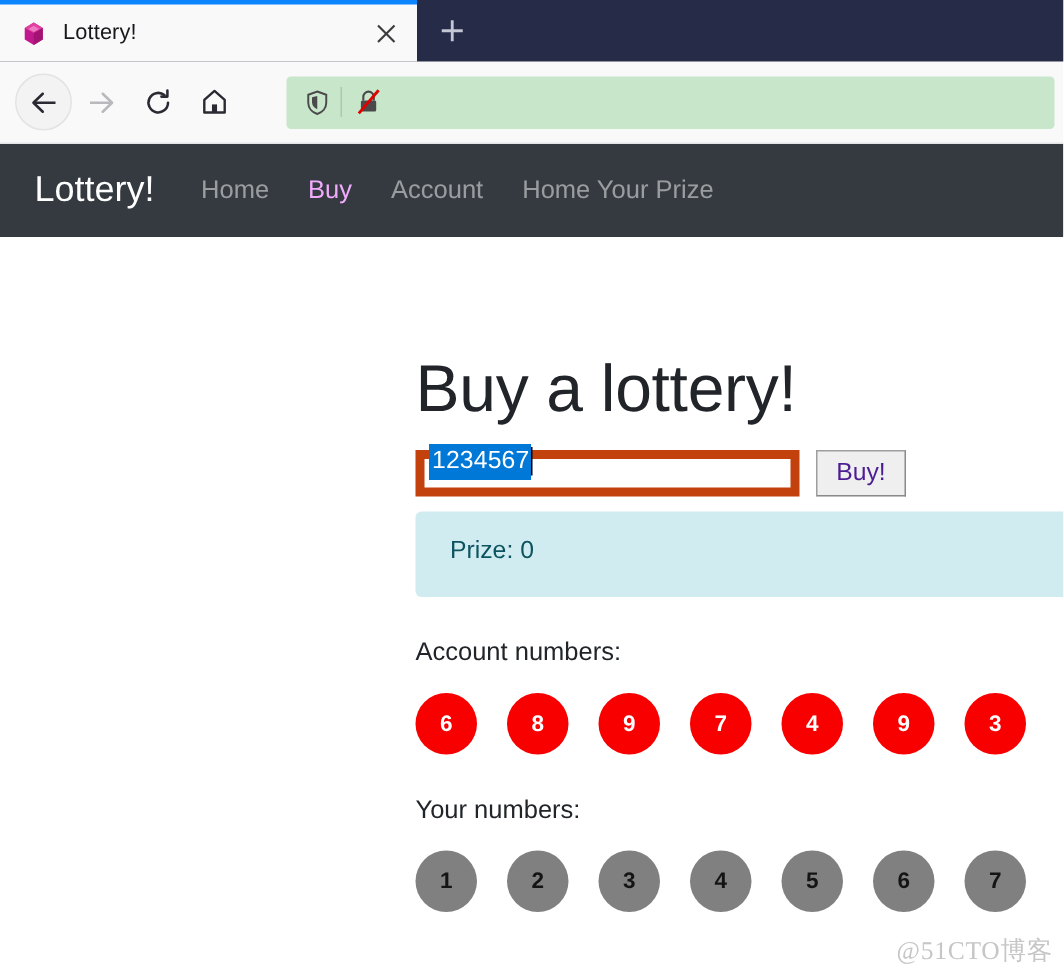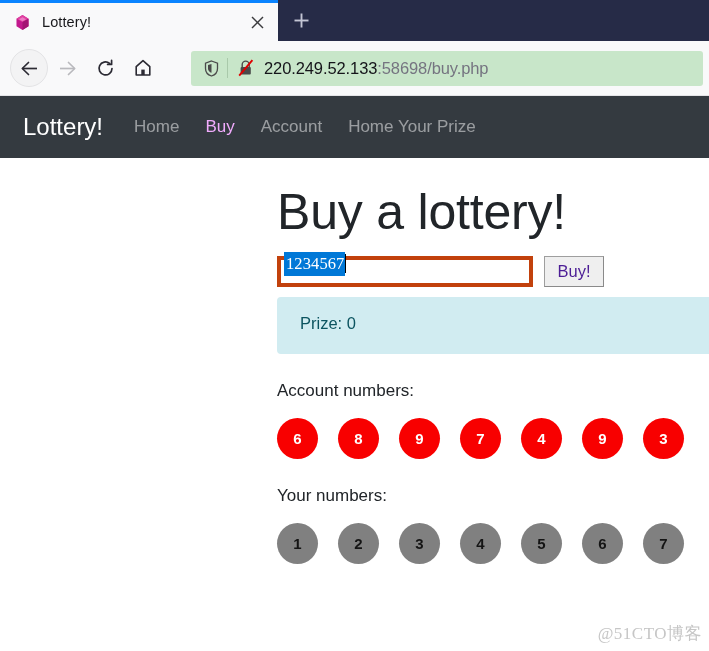--- a/index.html
+++ b/index.html
@@ -200,41 +200,41 @@
     white-space: nowrap;
   }
   .site-link.active { color: #f0abfc; }
 
   .container {
     padding-left: 277px;
     padding-top: 1px;
   }
 
   .page-title {
-    font-size: 50px;
+    font-size: 44px;
     color: #212529;
     margin: 0;
-    padding-top: 24px;
+    padding-top: 76px;
     font-weight: normal;
     letter-spacing: -0.2px;
   }
 
   .buy-form {
     display: flex;
     align-items: flex-start;
     margin-top: 15px;
   }
 
   .lottery-input {
     width: 256px;
     height: 31px;
     box-sizing: border-box;
-    border: 4px solid #c2410c;
+    border: 6px solid #c2410c;
     background: #ffffff;
-    font-family: Liberation Serif, serif;
+    font-family: Liberation Sans, sans-serif;
     font-size: 16px;
     padding: 0 2px 16px 3px;
     display: flex;
     align-items: center;
     position: relative;
   }
 
   .sel-text {
     background: #0078d7;
     color: #ffffff;
@@ -394,21 +394,20 @@
         </svg>
       </div>
       <div class="url-sep"></div>
       <div class="url-lock">
         <svg width="16" height="18" viewBox="0 0 16 18">
           <path d="M4.2,8 L4.2,5.6 A3.5,3.5 0 0 1 11.2,5.6 L11.2,8" fill="none" stroke="#4a4a4a" stroke-width="1.4"></path>
           <rect x="2.6" y="8" width="10.2" height="7.4" rx="1" fill="#4a4a4a"></rect>
           <line x1="1.2" y1="16.6" x2="14.4" y2="1.2" stroke="#e00000" stroke-width="1.9"></line>
         </svg>
       </div>
-      <div class="url-text"><span>220.249.52.133</span><span class="dim">:58698/buy.php</span></div>
     </div>
   </div>
 
   <div class="page">
 
     <div class="site-navbar">
       <div class="site-brand">Lottery!</div>
       <div class="site-links">
         <div class="site-link">Home</div>
         <div class="site-link active">Buy</div>

